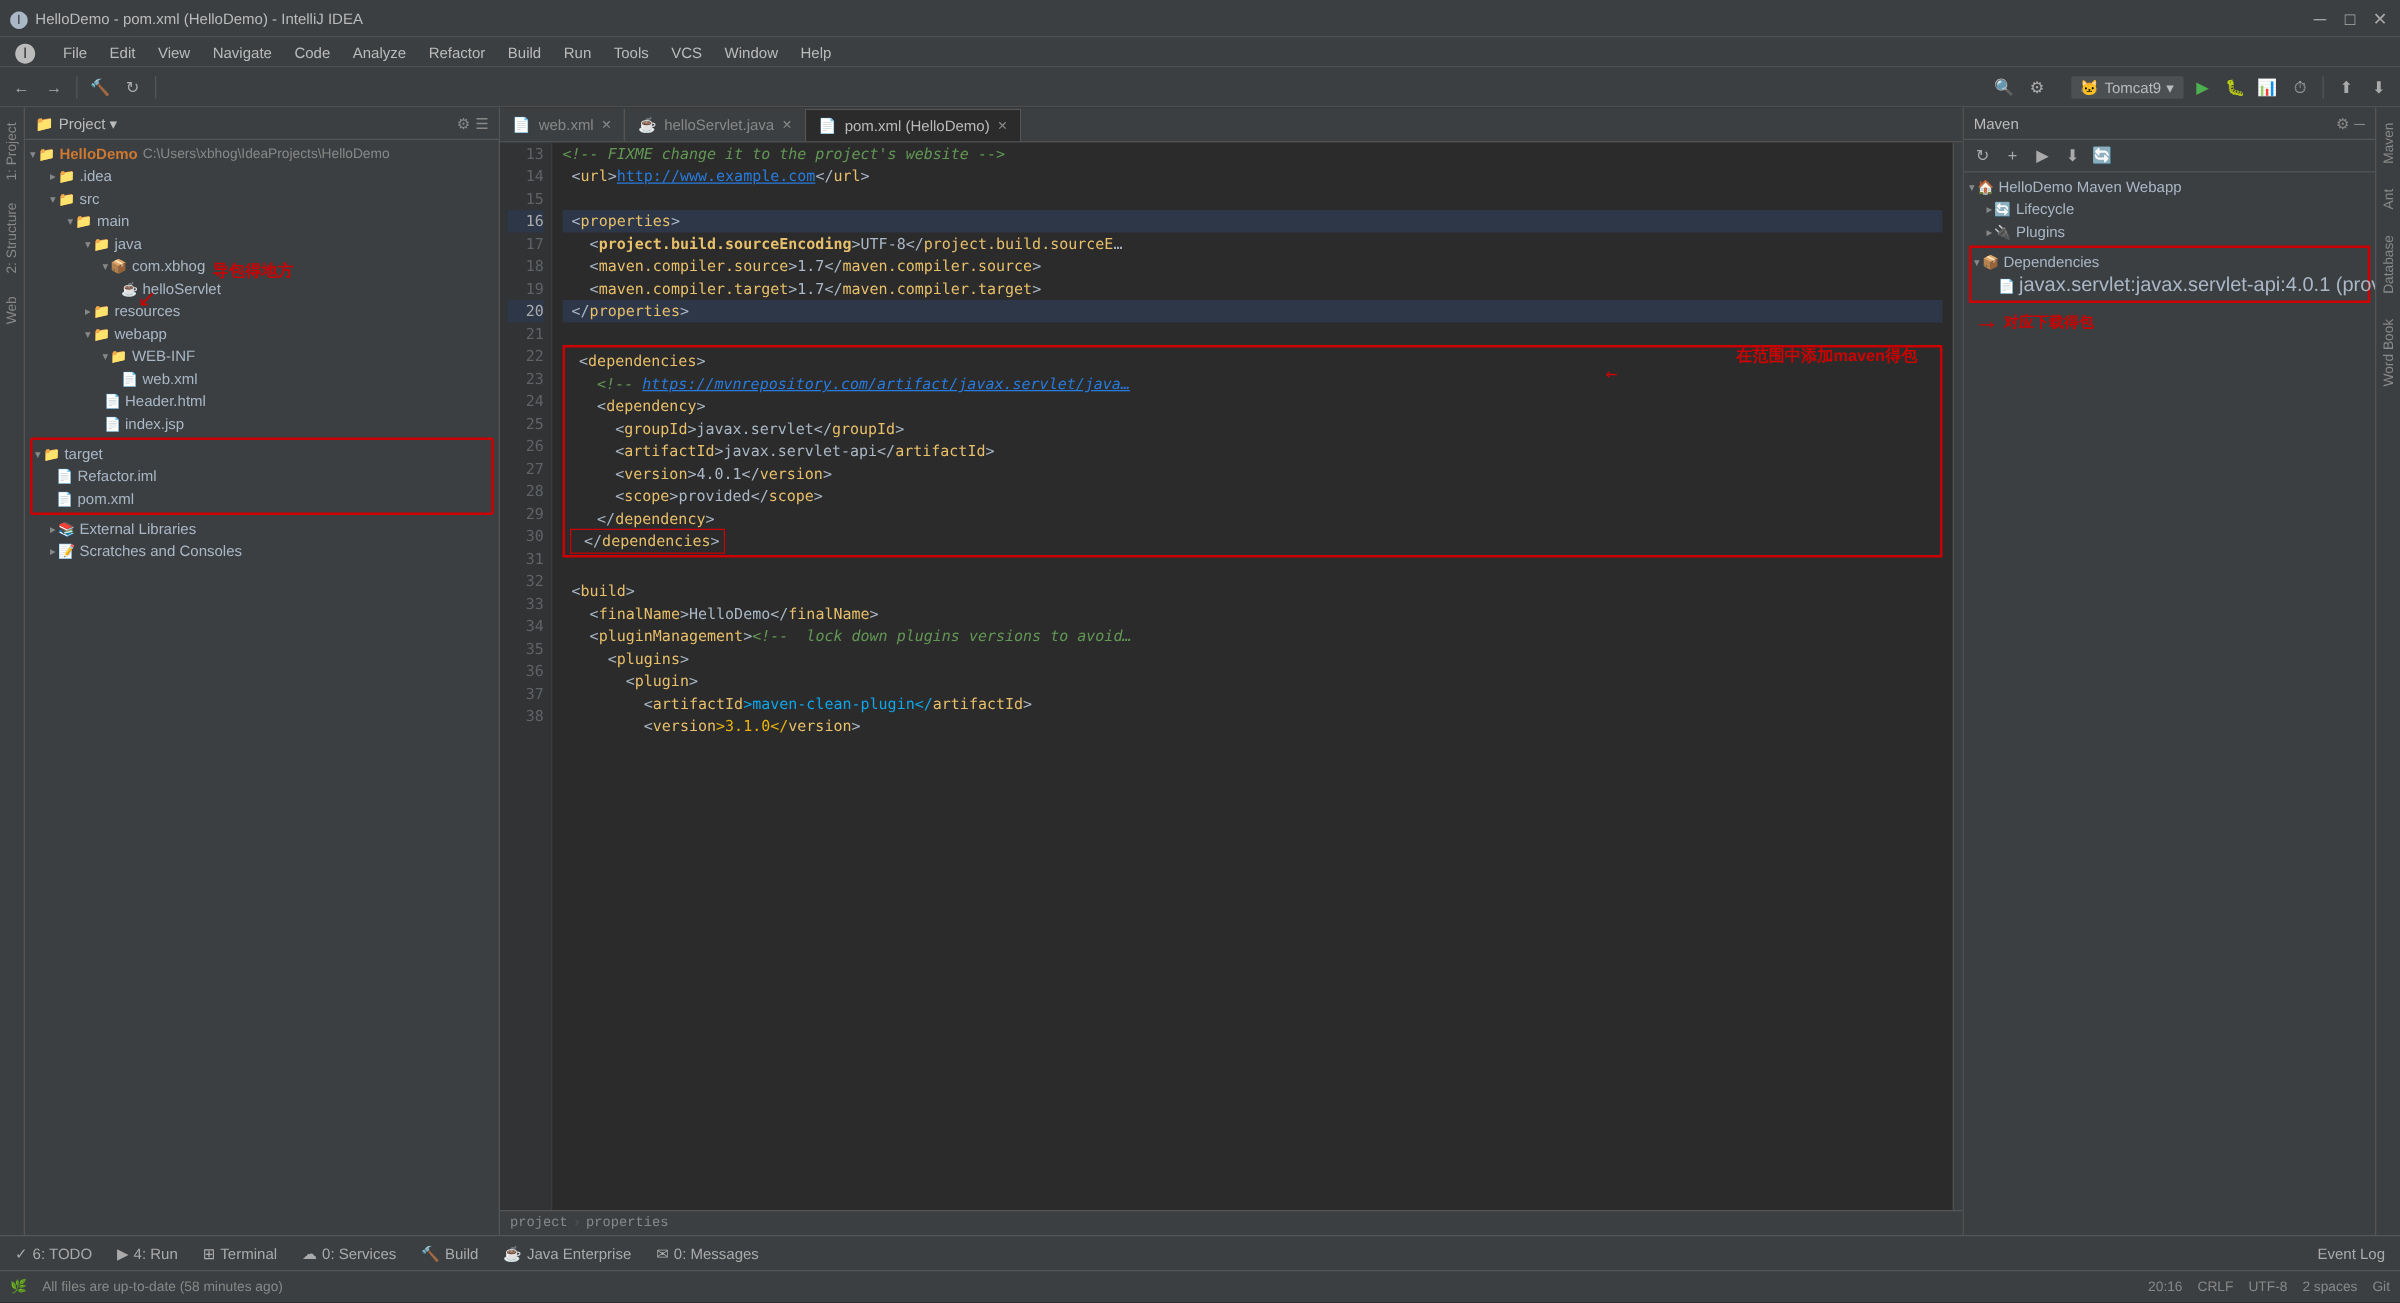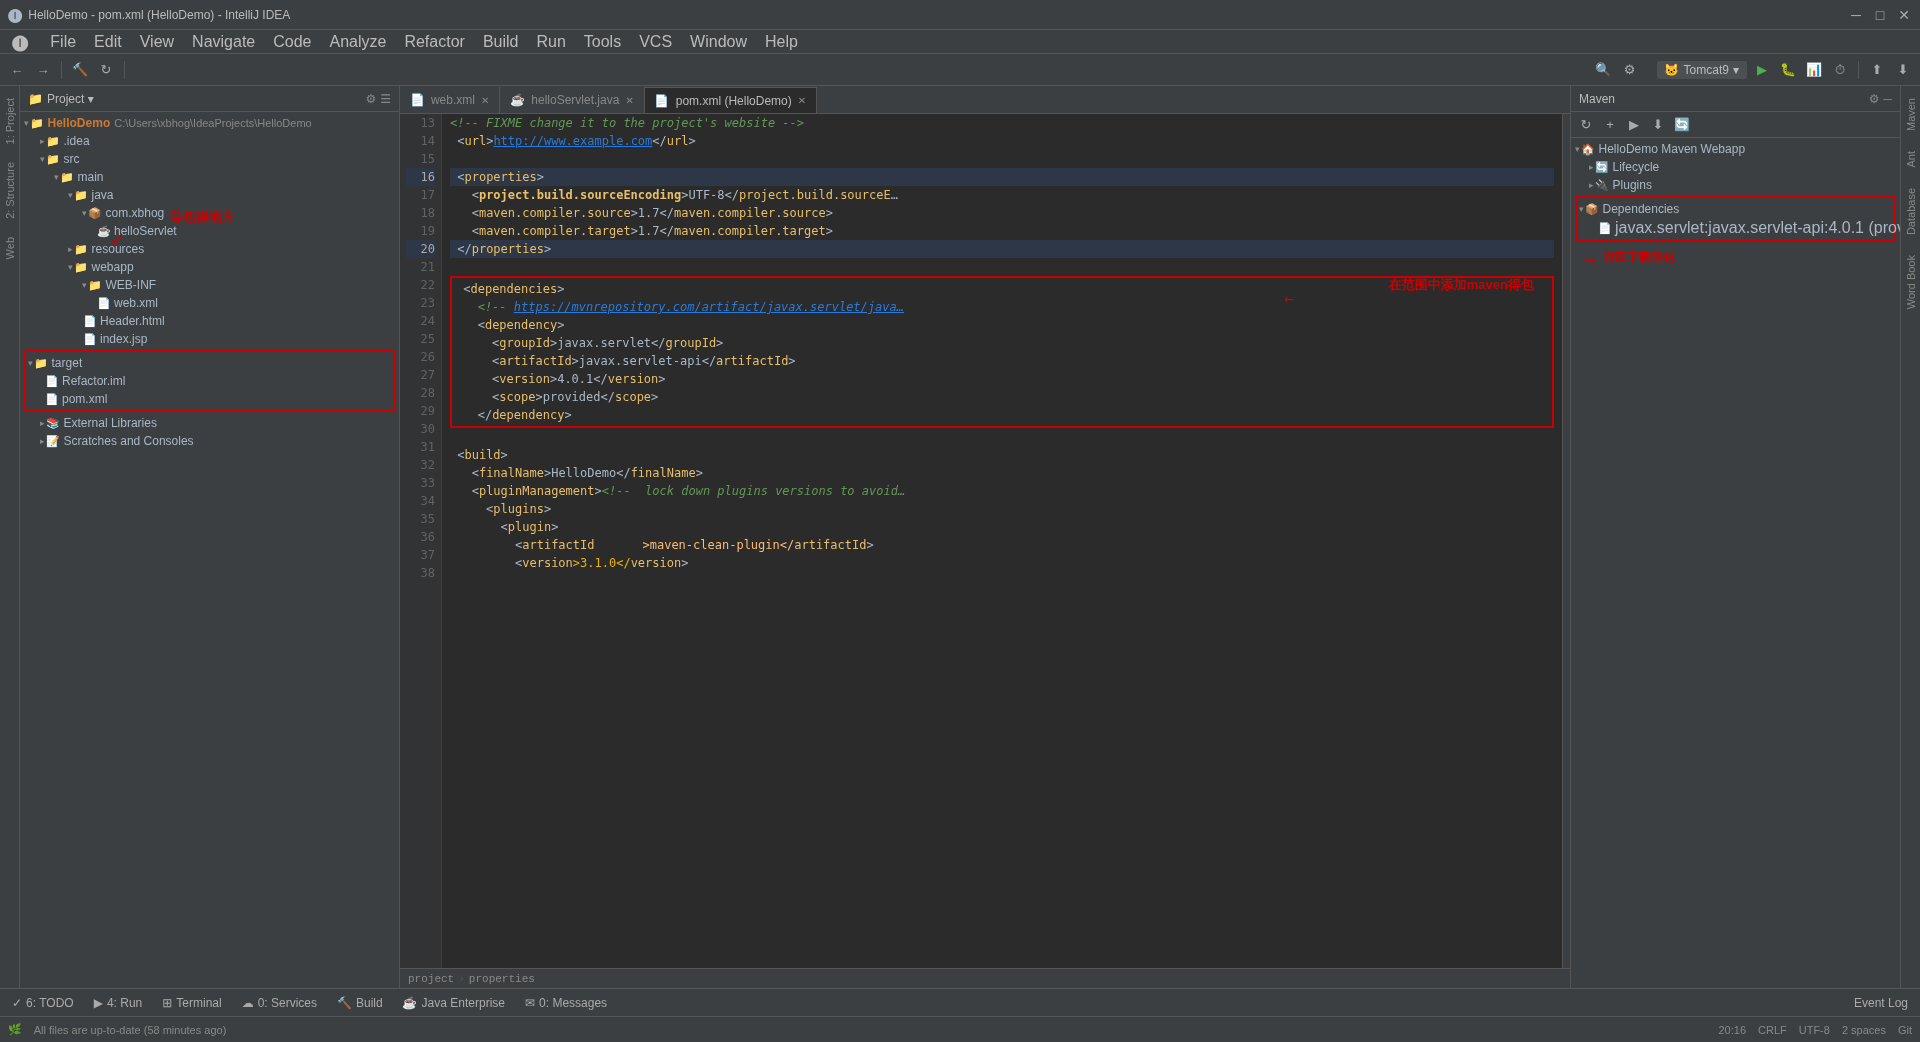--- a/index.html
+++ b/index.html
@@ -22,21 +22,21 @@
     
     #menu-bar {
       background: #3c3f41;
       height: 24px;
       display: flex;
       align-items: center;
       padding: 0 4px;
       gap: 2px;
       border-bottom: 1px solid #555;
     }
-    #menu-bar span { padding: 2px 8px; cursor: pointer; font-size: 16px; color: #bbb; }
+    #menu-bar span { padding: 2px 8px; cursor: pointer; font-size: 12px; color: #bbb; }
 
     
     #toolbar {
       background: #3c3f41;
       height: 32px;
       display: flex;
       align-items: center;
       padding: 0 6px;
       border-bottom: 1px solid #555;
       gap: 4px;
@@ -578,20 +578,23 @@
             </div>
 
             <div class="code-line">
               <span style="color:#a9b7c6;">&nbsp;&nbsp;&nbsp;&nbsp;&nbsp;&lt;</span><span style="color:#e8bf6a;">scope</span><span style="color:#a9b7c6;">&gt;provided&lt;/</span><span style="color:#e8bf6a;">scope</span><span style="color:#a9b7c6;">&gt;</span>
             </div>
 
             <div class="code-line">
               <span style="color:#a9b7c6;">&nbsp;&nbsp;&nbsp;&lt;/</span><span style="color:#e8bf6a;">dependency</span><span style="color:#a9b7c6;">&gt;</span>
             </div>
 
+            <div class="code-line">
+              <span style="display:inline-block;border:1px solid #cc0000;padding:0 3px;"><span style="color:#a9b7c6;">&nbsp;&lt;/</span><span style="color:#e8bf6a;">dependencies</span><span style="color:#a9b7c6;">&gt;</span></span>
+            </div>
           </div>
         </div>
 
         <div class="code-line">&nbsp;</div>
 
         <div class="code-line">
           <span style="color:#a9b7c6;">&nbsp;&lt;</span><span style="color:#e8bf6a;">build</span><span style="color:#a9b7c6;">&gt;</span>
         </div>
 
         <div class="code-line">
@@ -604,21 +607,21 @@
 
         <div class="code-line">
           <span style="color:#a9b7c6;">&nbsp;&nbsp;&nbsp;&nbsp;&nbsp;&lt;</span><span style="color:#e8bf6a;">plugins</span><span style="color:#a9b7c6;">&gt;</span>
         </div>
 
         <div class="code-line">
           <span style="color:#a9b7c6;">&nbsp;&nbsp;&nbsp;&nbsp;&nbsp;&nbsp;&nbsp;&lt;</span><span style="color:#e8bf6a;">plugin</span><span style="color:#a9b7c6;">&gt;</span>
         </div>
 
         <div class="code-line">
-          <span style="color:#a9b7c6;">&nbsp;&nbsp;&nbsp;&nbsp;&nbsp;&nbsp;&nbsp;&nbsp;&nbsp;&lt;</span><span style="color:#e8bf6a;">artifactId</span><span style="color:#fdba74;padding-left:48px;">&gt;maven-clean-plugin&lt;/</span><span style="color:#e8bf6a;">artifactId</span><span style="color:#a9b7c6;">&gt;</span>
+          <span style="color:#a9b7c6;">&nbsp;&nbsp;&nbsp;&nbsp;&nbsp;&nbsp;&nbsp;&nbsp;&nbsp;&lt;</span><span style="color:#e8bf6a;">artifactId</span><span style="color:#0ea5e9;">&gt;maven-clean-plugin&lt;/</span><span style="color:#e8bf6a;">artifactId</span><span style="color:#a9b7c6;">&gt;</span>
         </div>
 
         <div class="code-line">
           <span style="color:#a9b7c6;">&nbsp;&nbsp;&nbsp;&nbsp;&nbsp;&nbsp;&nbsp;&nbsp;&nbsp;&lt;</span><span style="color:#e8bf6a;">version</span><span style="color:#eab308;">&gt;3.1.0&lt;/</span><span style="color:#e8bf6a;">version</span><span style="color:#a9b7c6;">&gt;</span>
         </div>
       </div>
 
       <div style="width:8px;background:#3c3f41;border-left:1px solid #555;"></div>
     </div>
 

